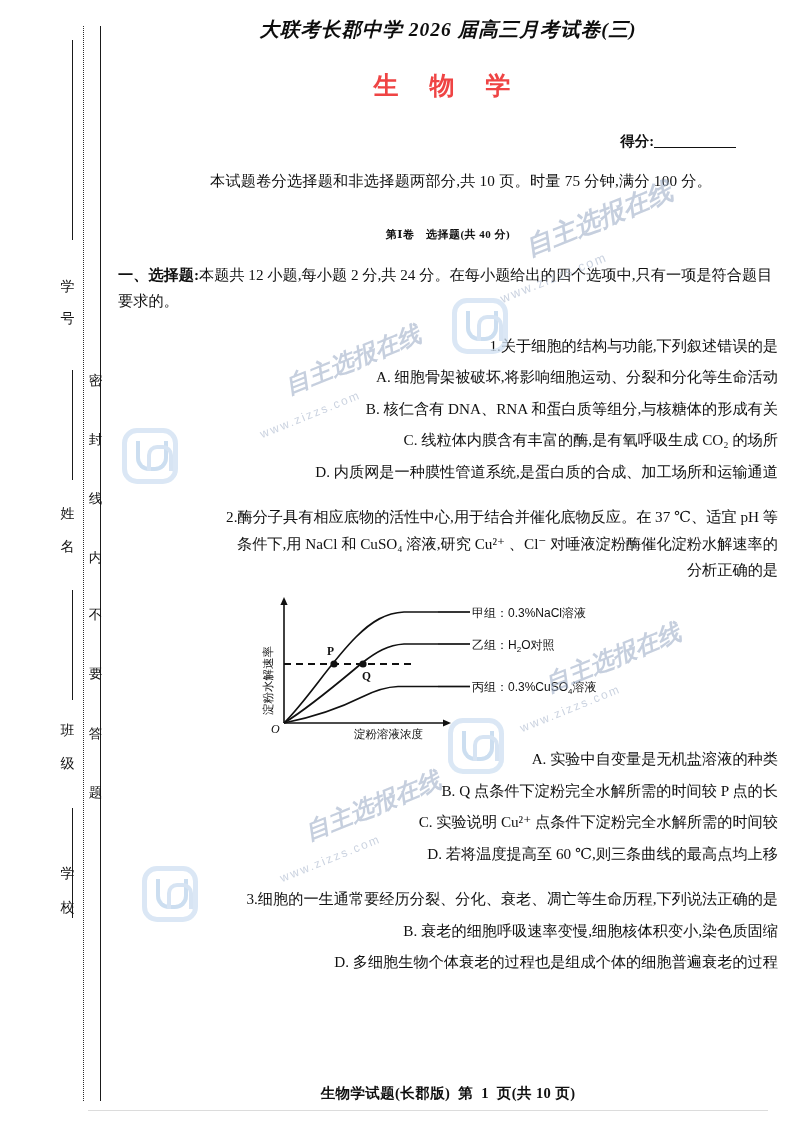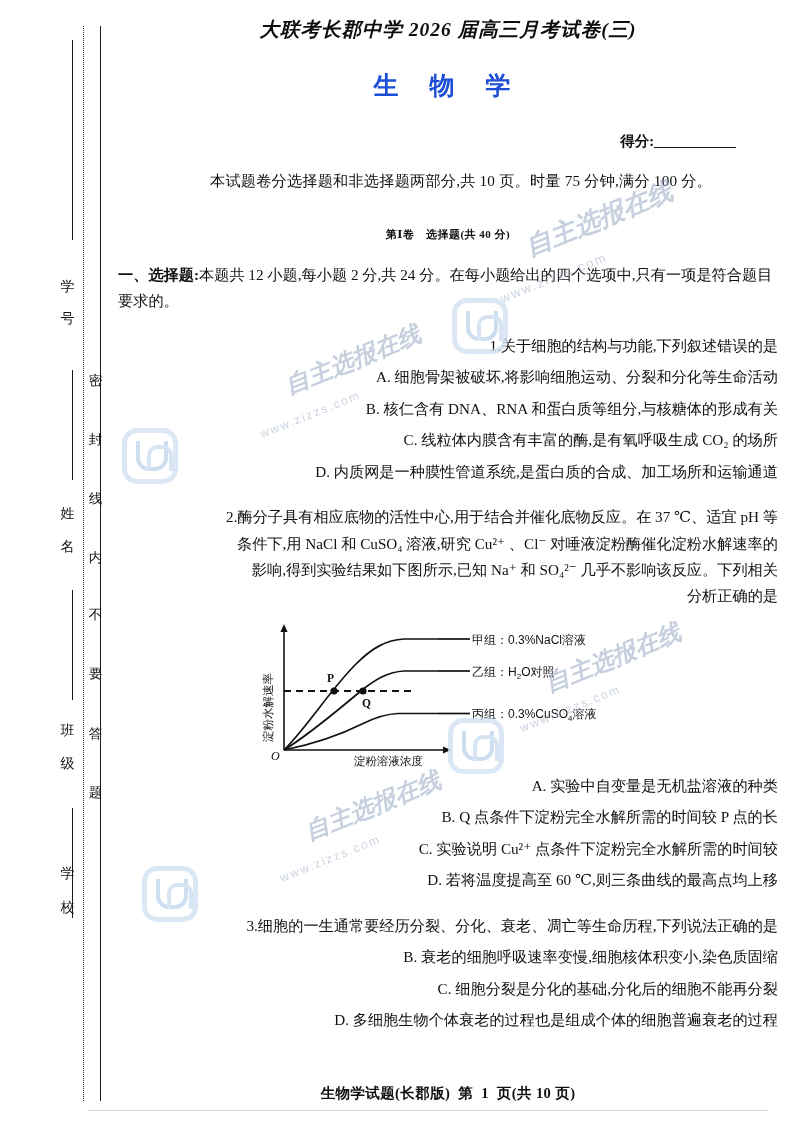--- a/index.html
+++ b/index.html
@@ -79,21 +79,21 @@
     font-family: "Liberation Serif", "DejaVu Serif", serif;
     letter-spacing: 1px;
     color: #0d0d0d;
   }
   .subject-title {
     margin-top: 26px;
     text-align: center;
     font-size: 25px;
     font-weight: bold;
     letter-spacing: 12px;
-    color: #1d4ed8;
+    color: #ef4444;
     font-family: "Liberation Sans", "DejaVu Sans", sans-serif;
   }
   .score-row {
     margin-top: 30px;
     text-align: right;
     padding-right: 42px;
     font-size: 14.5px;
     font-weight: bold;
   }
   .score-blank {
@@ -268,21 +268,20 @@
       <div class="opt">B. 核仁含有 DNA、RNA 和蛋白质等组分,与核糖体的形成有关</div>
       <div class="opt">C. 线粒体内膜含有丰富的酶,是有氧呼吸生成 CO₂ 的场所</div>
       <div class="opt">D. 内质网是一种膜性管道系统,是蛋白质的合成、加工场所和运输通道</div>
     </div>
 
     <div class="q">
       <div class="q-stem hang">
         <span>2.</span><span>酶分子具有相应底物的活性中心,用于结合并催化底物反应。在 37 ℃、适宜 pH 等</span>
       </div>
       <div class="q-stem" style="padding-left:17px;">条件下,用 NaCl 和 CuSO₄ 溶液,研究 Cu²⁺ 、Cl⁻ 对唾液淀粉酶催化淀粉水解速率的</div>
-      <div class="q-stem" style="padding-left:17px;">影响,得到实验结果如下图所示,已知 Na⁺ 和 SO₄²⁻ 几乎不影响该反应。下列相关</div>
       <div class="q-stem" style="padding-left:17px;">分析正确的是</div>
 
       <div class="figure-wrap">
         <svg width="420" height="150" viewBox="0 0 420 150">
 
           <line x1="46" y1="132" x2="46" y2="10" stroke="#111" stroke-width="1.6"></line>
           <polygon points="46,6 42.4,14 49.6,14" fill="#111"></polygon>
           <line x1="46" y1="132" x2="208" y2="132" stroke="#111" stroke-width="1.6"></line>
           <polygon points="213,132 205,128.4 205,135.6" fill="#111"></polygon>
 
@@ -319,21 +318,20 @@
       <div class="opt">B. Q 点条件下淀粉完全水解所需的时间较 P 点的长</div>
       <div class="opt">C. 实验说明 Cu²⁺ 点条件下淀粉完全水解所需的时间较</div>
       <div class="opt">D. 若将温度提高至 60 ℃,则三条曲线的最高点均上移</div>
     </div>
 
     <div class="q">
       <div class="q-stem hang">
         <span>3.</span><span>细胞的一生通常要经历分裂、分化、衰老、凋亡等生命历程,下列说法正确的是</span>
       </div>
       <div class="opt">B. 衰老的细胞呼吸速率变慢,细胞核体积变小,染色质固缩</div>
-      <div class="opt">C. 细胞分裂是分化的基础,分化后的细胞不能再分裂</div>
       <div class="opt">D. 多细胞生物个体衰老的过程也是组成个体的细胞普遍衰老的过程</div>
     </div>
 
     <div class="footer">
       <span>生物学试题(长郡版)</span><span class="sp"></span><span>第</span><span class="sp"></span><span>1</span><span class="sp"></span><span>页(共 10 页)</span>
     </div>
   </div>
 
   <div class="page-bottom-rule"></div>
 

